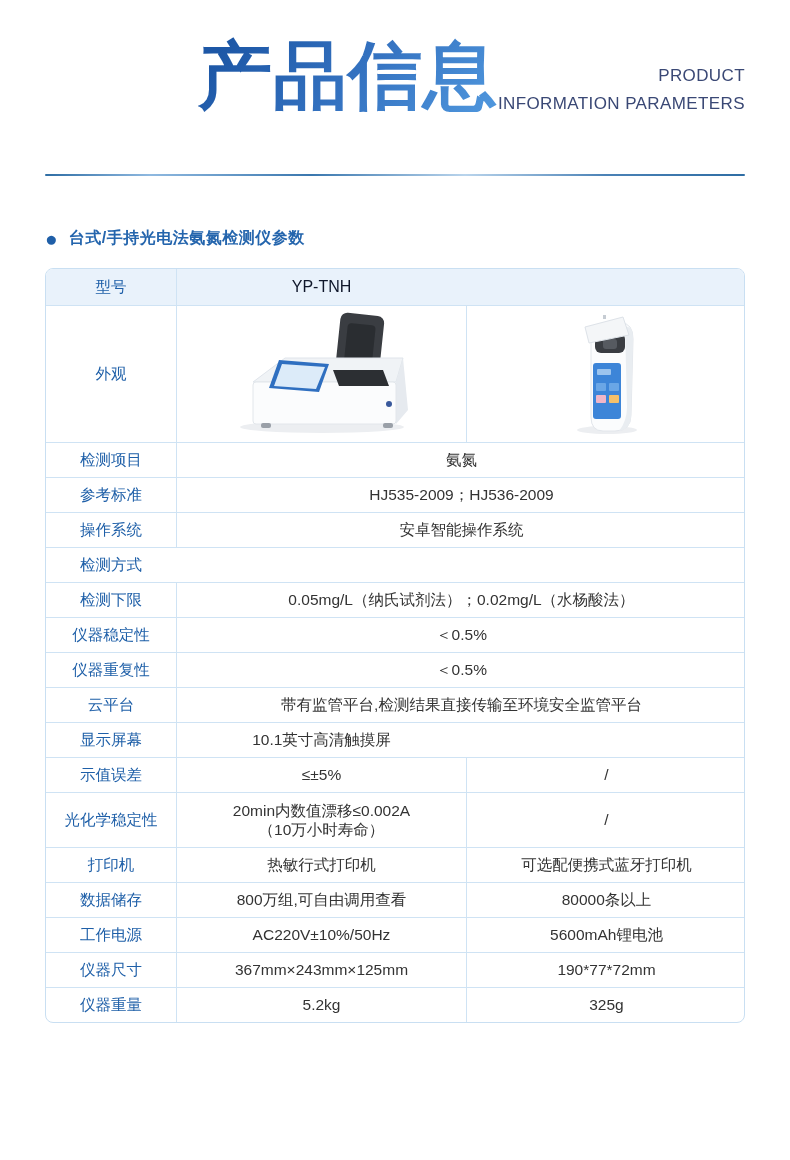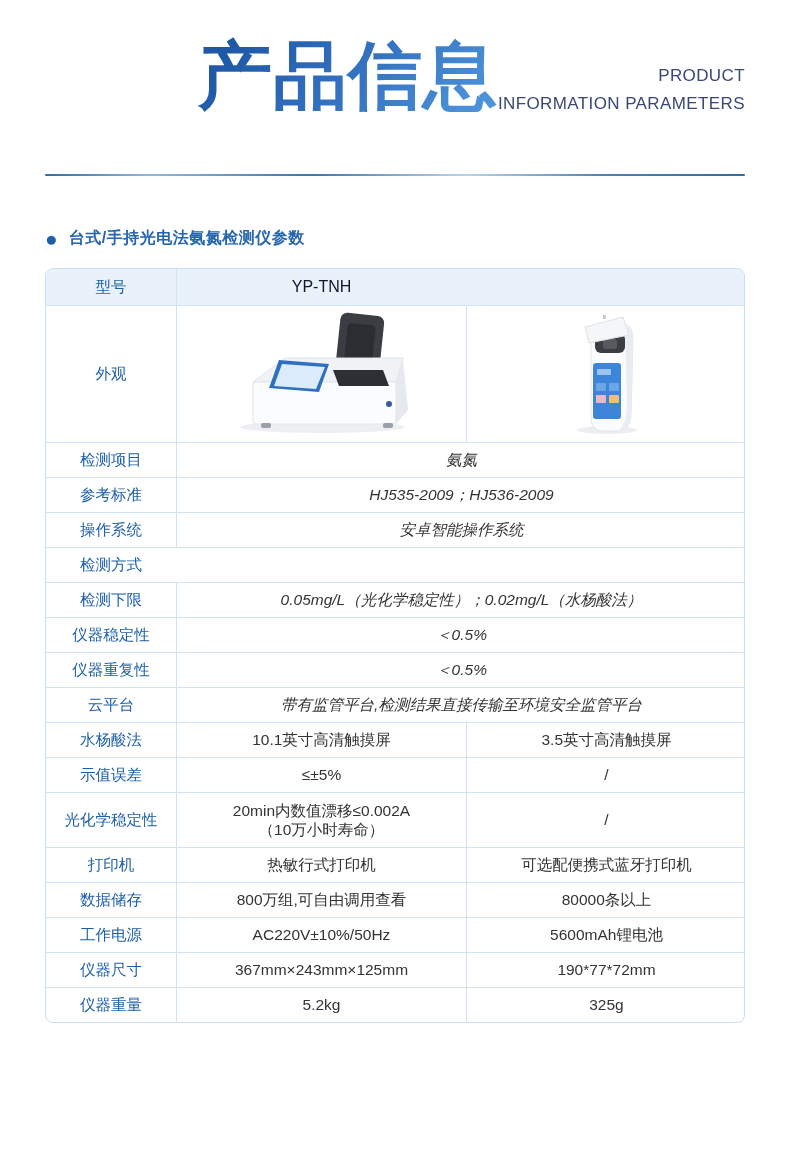--- a/index.html
+++ b/index.html
@@ -48,21 +48,21 @@
   .t-appearance{height:136px;}
   .t-std{height:34px;}
   .t-tall{height:54px;}
   .cell{
     display:flex;align-items:center;justify-content:center;
     font-size:15.5px;line-height:1.25;text-align:center;
     padding:2px 6px;white-space:pre-line;color:#333;
   }
   .label{color:#1e5fa8;}
   .b-left{border-left:1px solid #cfe3f4;}
-  .span2{grid-column:2/4;font-style:italic;}
+  .span2{grid-column:2/4;}
   .head-val{font-size:16px;color:#0f172a;}
 
   .device-wrap{display:flex;align-items:center;justify-content:center;}
 </style>
 </head>
 <body>
 
 <div class="page">
 
   <div class="masthead">
@@ -144,39 +144,38 @@
     </div>
     <div class="t-row t-std">
       <div class="cell label">操作系统</div>
       <div class="cell b-left span2">安卓智能操作系统</div>
     </div>
     <div class="t-row t-std">
       <div class="cell label">检测方式</div>
     </div>
     <div class="t-row t-std">
       <div class="cell label">检测下限</div>
-      <div class="cell b-left span2">0.05mg/L（光化学稳定性）；0.02mg/L（水杨酸法）</div>
+      <div class="cell b-left span2">0.05mg/L（纳氏试剂法）；0.02mg/L（水杨酸法）</div>
     </div>
     <div class="t-row t-std">
       <div class="cell label">仪器稳定性</div>
       <div class="cell b-left span2">＜0.5%</div>
     </div>
     <div class="t-row t-std">
       <div class="cell label">仪器重复性</div>
       <div class="cell b-left span2">＜0.5%</div>
     </div>
     <div class="t-row t-std">
       <div class="cell label">云平台</div>
       <div class="cell b-left span2">带有监管平台,检测结果直接传输至环境安全监管平台</div>
     </div>
 
     <div class="t-row t-std">
-      <div class="cell label">水杨酸法</div>
+      <div class="cell label">显示屏幕</div>
       <div class="cell b-left">10.1英寸高清触摸屏</div>
-      <div class="cell b-left">3.5英寸高清触摸屏</div>
     </div>
     <div class="t-row t-std">
       <div class="cell label">示值误差</div>
       <div class="cell b-left">≤±5%</div>
       <div class="cell b-left">/</div>
     </div>
     <div class="t-row t-tall">
       <div class="cell label">光化学稳定性</div>
       <div class="cell b-left">20min内数值漂移≤0.002A
 （10万小时寿命）</div>

